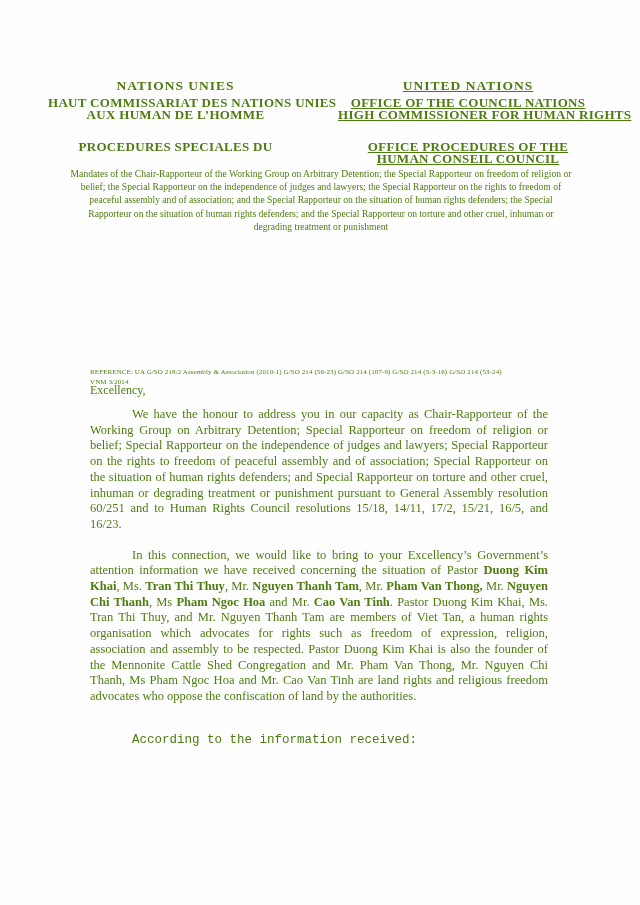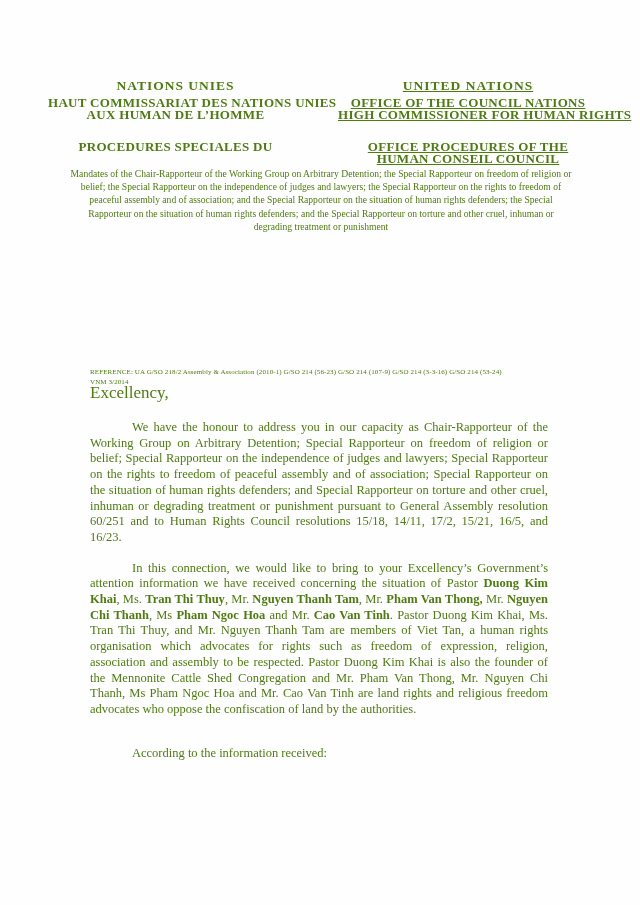--- a/index.html
+++ b/index.html
@@ -62,38 +62,39 @@
     top: 352px;
     left: 90px;
     width: 458px;
     text-align: right;
     font-size: 12.5px;
   }
   .salutation {
     position: absolute;
     top: 383px;
     left: 90px;
-    font-size: 17px;
+    font-size: 12px;
   }
   .letter-body {
     position: absolute;
-    top: 420px;
+    top: 407px;
     left: 90px;
     width: 458px;
     font-size: 12.5px;
     line-height: 15.7px;
     text-align: justify;
   }
   .letter-body p {
     margin: 0 0 15px 0;
     text-indent: 42px;
   }
   .letter-body p.lead-in {
     margin-top: 28px;
     text-align: left;
+    font-family: Liberation Mono, monospace;
   }
   .bold-seg { font-weight: bold; }
 </style>
 </head>
 <body>
 
 <div class="page">
 
   <div class="header-col header-left">
     <div class="org-title">NATIONS UNIES</div>

